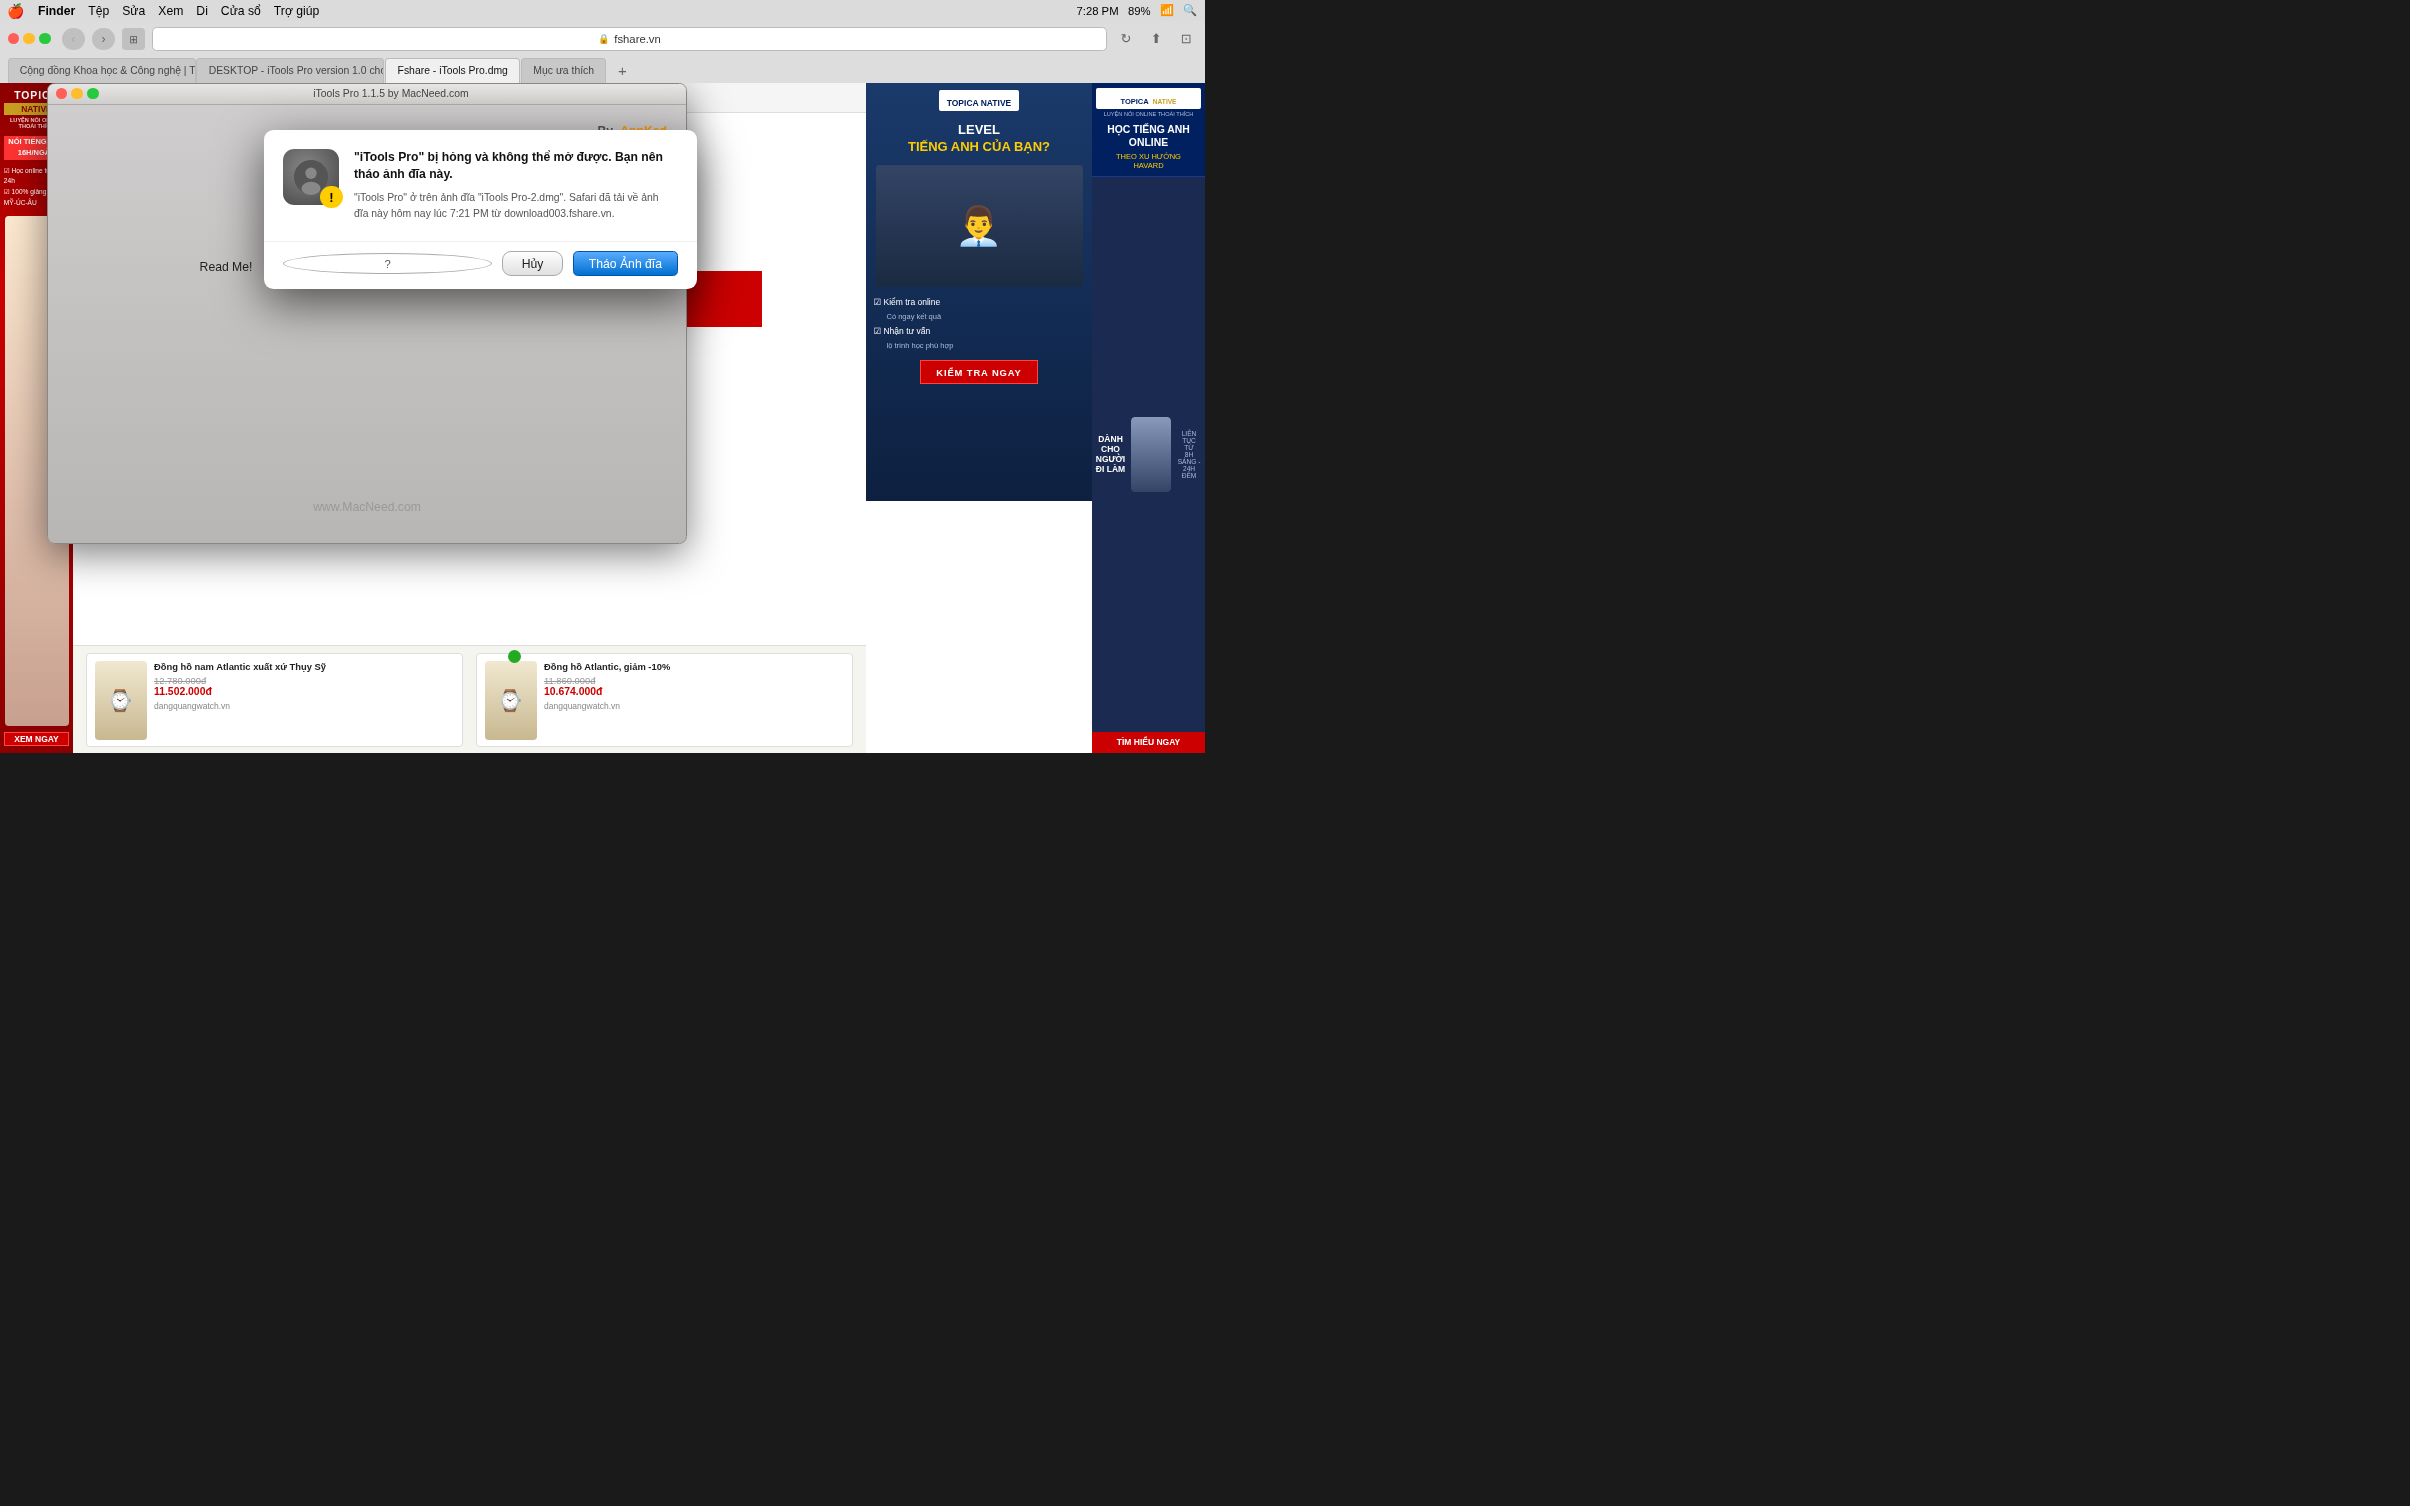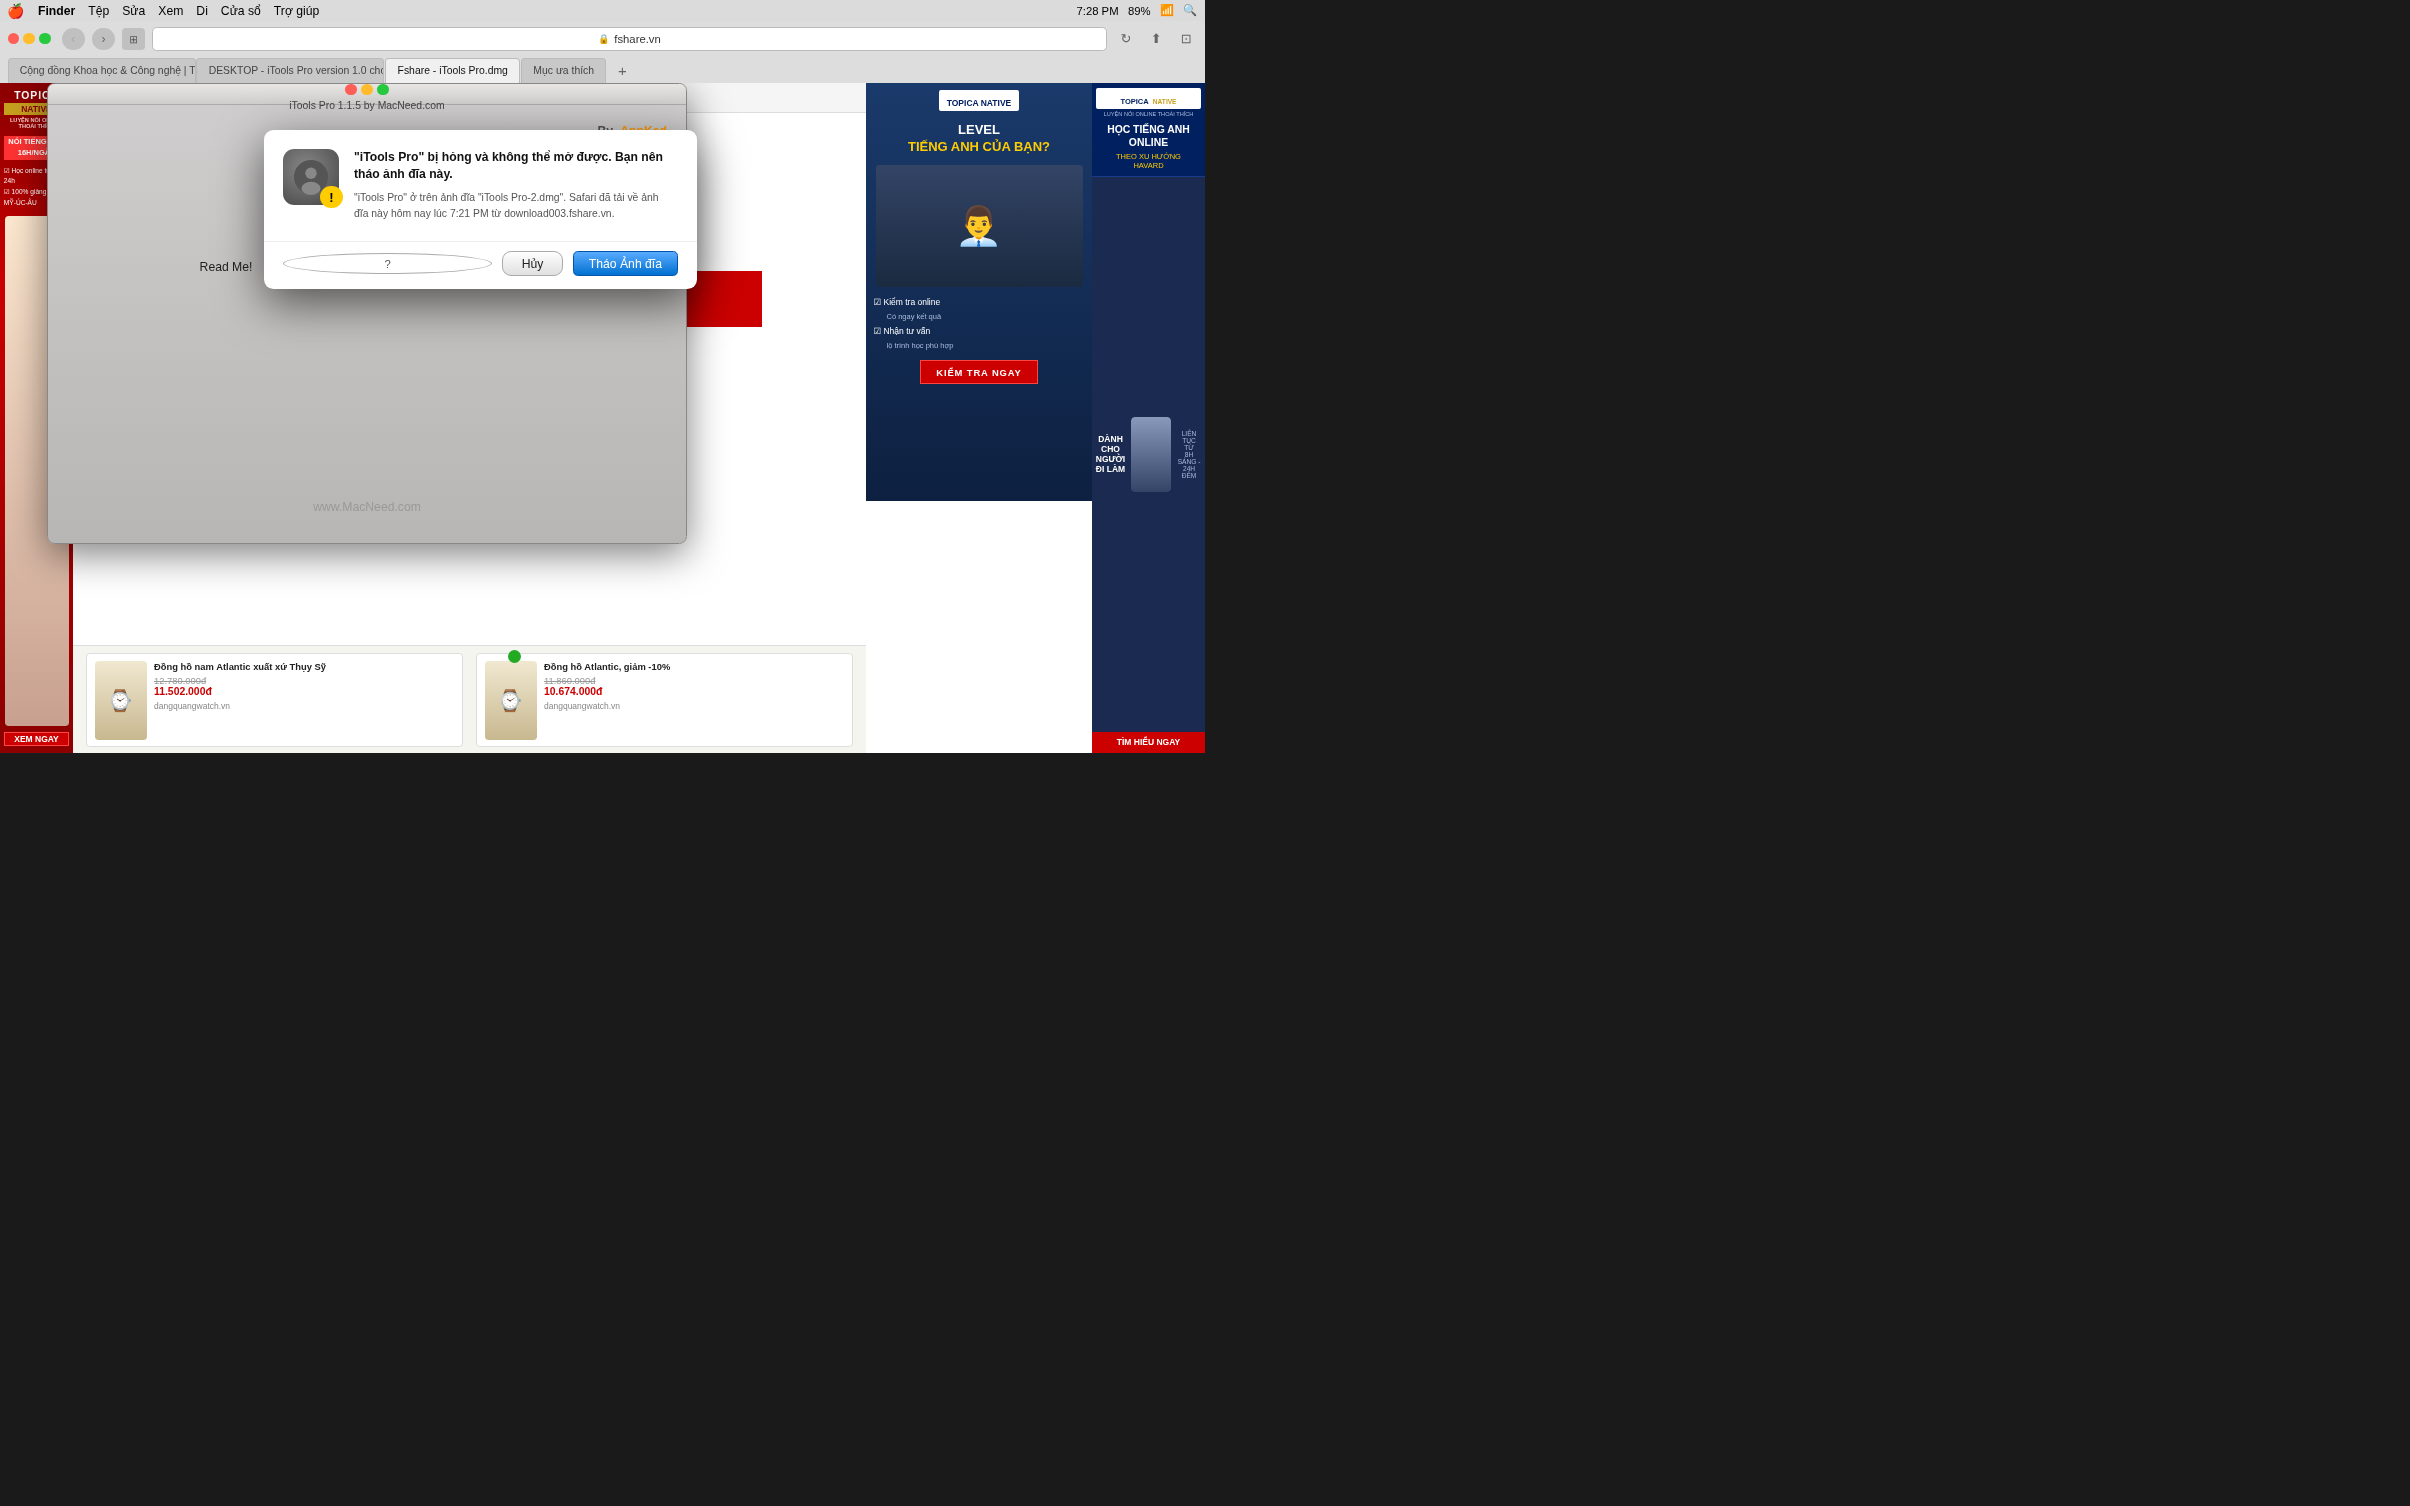--- a/index.html
+++ b/index.html
@@ -234,21 +234,20 @@
       z-index: 50;
     }
     .dmg-titlebar {
       height: 21px;
       background: linear-gradient(180deg, #e8e6e4 0%, #d0cecc 100%);
       border-bottom: 0.9px solid #aaa;
       display: flex;
       align-items: center;
       padding: 0 7.5px;
       gap: 4.7px;
-      flex-direction: column;
     }
     .dmg-wc { display: flex; gap: 4.7px; }
     .dmg-title {
       flex: 1;
       text-align: center;
       font-size: 10.4px;
       color: #444;
     }
     .dmg-content {
       padding: 19px;

